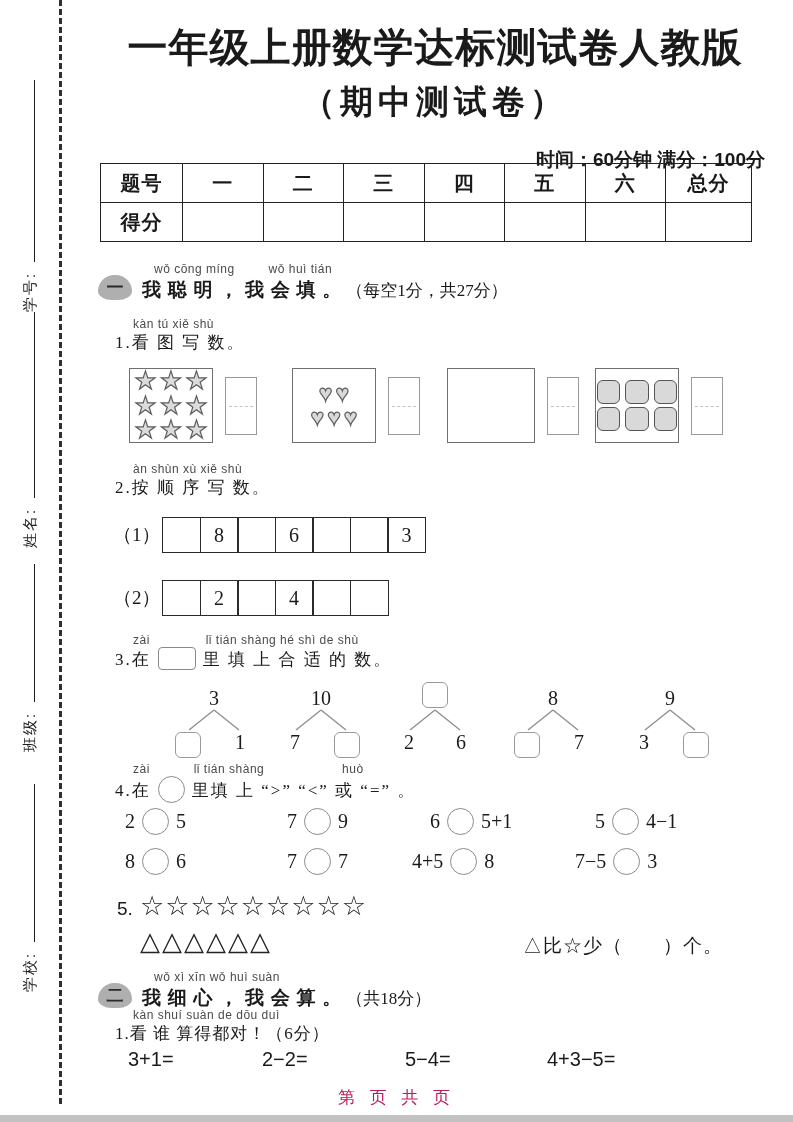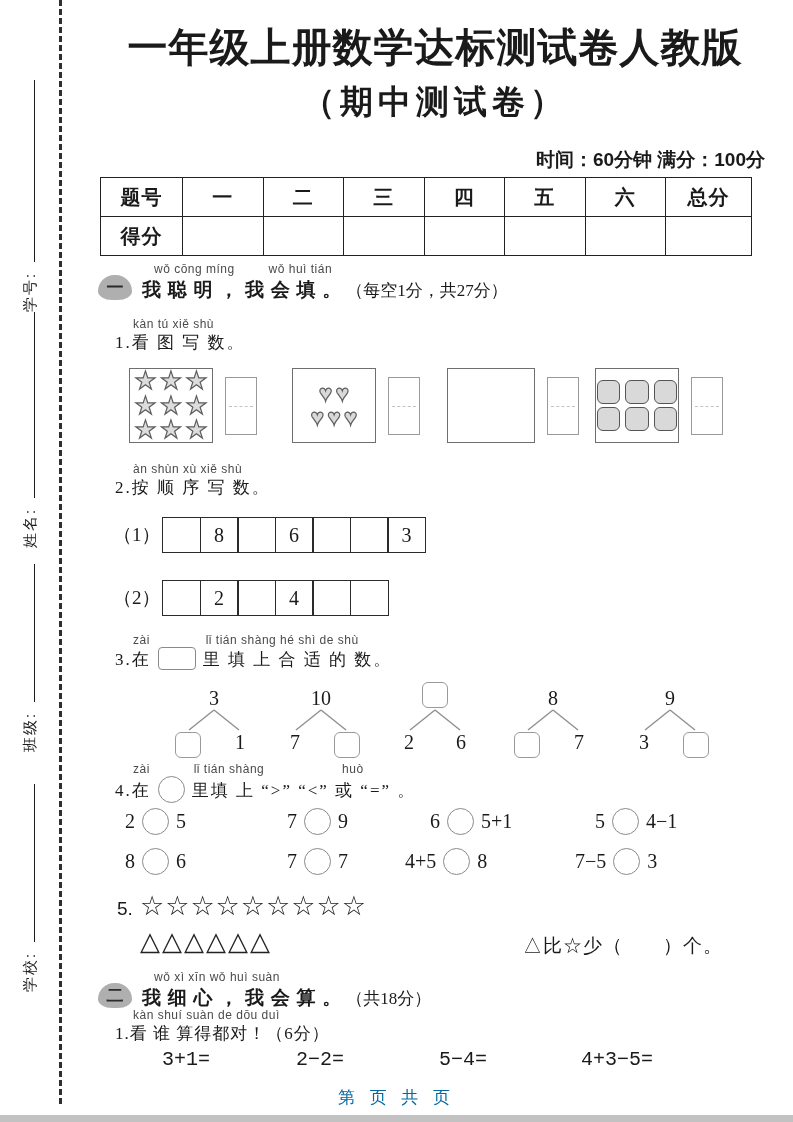--- a/index.html
+++ b/index.html
@@ -16,21 +16,21 @@
 
   
   .content{position:absolute;left:95px;top:0;width:680px;height:1122px;}
   .title{position:absolute;top:20px;left:0;width:100%;text-align:center;
          font-size:40px;font-weight:700;letter-spacing:1px;}
   .subtitle{position:absolute;top:80px;left:0;width:100%;text-align:center;
             font-size:33px;font-weight:700;letter-spacing:5px;}
   .meta{position:absolute;top:147px;right:10px;font-size:19px;font-weight:700;}
 
   
-  .score-table{position:absolute;top:177px;left:5px;width:652px;border-collapse:collapse;table-layout:fixed;}
+  .score-table{position:absolute;top:163px;left:5px;width:652px;border-collapse:collapse;table-layout:fixed;}
   .score-table td{border:1.8px solid #222;height:36px;text-align:center;
                   font-size:20px;font-weight:700;letter-spacing:1px;}
   .score-table td.blank{font-weight:400;}
 
   
   .sec-head{position:absolute;left:3px;display:flex;align-items:flex-start;}
   .sec-badge{width:34px;height:25px;margin-top:13px;background:#b0afaf;color:#2b2b2b;
              border-radius:55% 55% 48% 48% / 75% 75% 40% 40%;
              display:flex;align-items:center;justify-content:center;
              font-size:17px;font-weight:700;flex:0 0 auto;}
@@ -85,24 +85,24 @@
             font-family:"Liberation Serif",serif;font-size:20px;}
   .cmp-circle{width:25px;height:25px;border:1.3px solid #8a8a8a;border-radius:50%;margin:0 7px;background:#fff;}
 
   
   .q5-num{position:absolute;font-size:19px;font-family:"Liberation Sans",sans-serif;}
   .q5-stars{position:absolute;font-size:27px;letter-spacing:1px;color:#222;white-space:nowrap;}
   .q5-tris{position:absolute;font-size:26px;letter-spacing:2px;color:#222;white-space:nowrap;}
   .q5-line{position:absolute;font-family:"Liberation Serif",serif;font-size:19px;letter-spacing:1px;white-space:nowrap;}
 
   
-  .prob{position:absolute;font-family:Liberation Mono, monospace;font-size:20px;white-space:nowrap;margin-left:34px;}
+  .prob{position:absolute;font-family:Liberation Sans, sans-serif;font-size:20px;white-space:nowrap;}
 
   .footer{position:absolute;left:0;width:793px;top:1086px;text-align:center;
-          font-size:17px;letter-spacing:5px;color:#0369a1;}
+          font-size:17px;letter-spacing:5px;color:#be185d;}
 </style>
 </head>
 <body>
 
 <div class="page">
 
   <div class="seal-dash"></div>
 
   <div class="side-group" style="left:14px;top:312px;width:234px;">
     <span class="side-label">学号:</span>
@@ -403,21 +403,21 @@
       <div class="cmp-item" style="left:30px;">
           <span>8</span>
           <span class="cmp-circle"></span>
           <span>6</span>
         </div>
       <div class="cmp-item" style="left:192px;">
           <span>7</span>
           <span class="cmp-circle"></span>
           <span>7</span>
         </div>
-      <div class="cmp-item" style="left:310px;">
+      <div class="cmp-item" style="left:317px;">
           <span>4+5</span>
           <span class="cmp-circle"></span>
           <span>8</span>
         </div>
       <div class="cmp-item" style="left:480px;">
           <span>7−5</span>
           <span class="cmp-circle"></span>
           <span>3</span>
         </div>
     </div>

